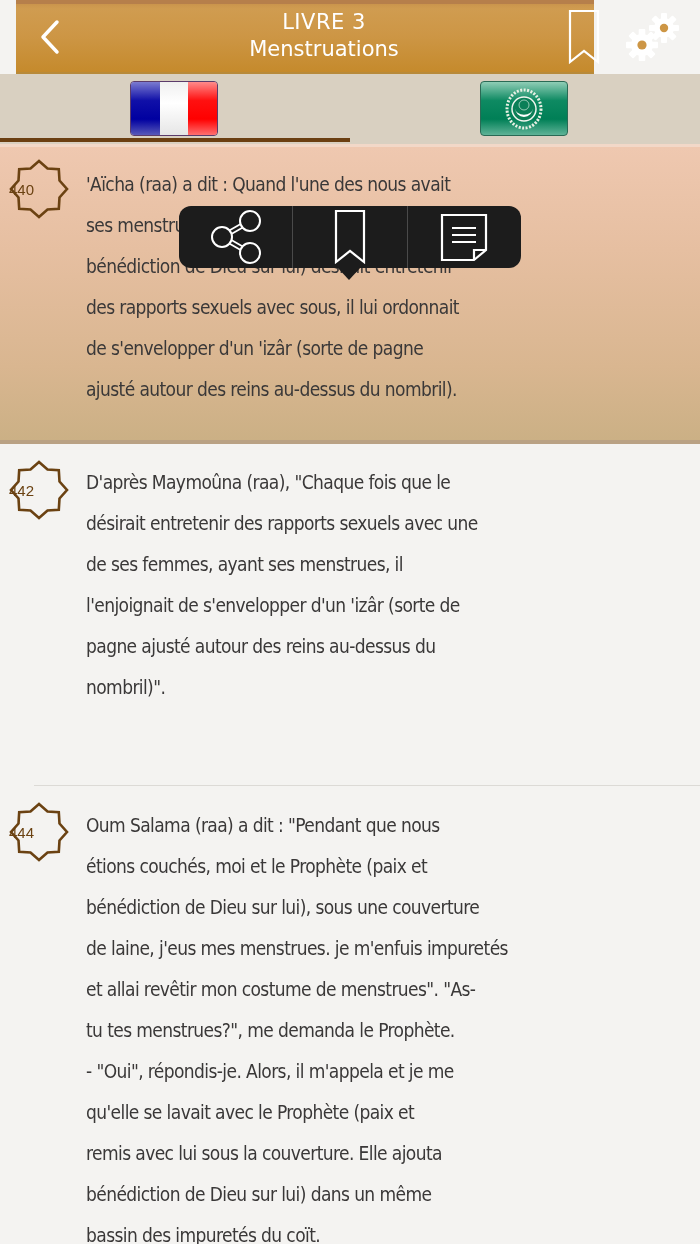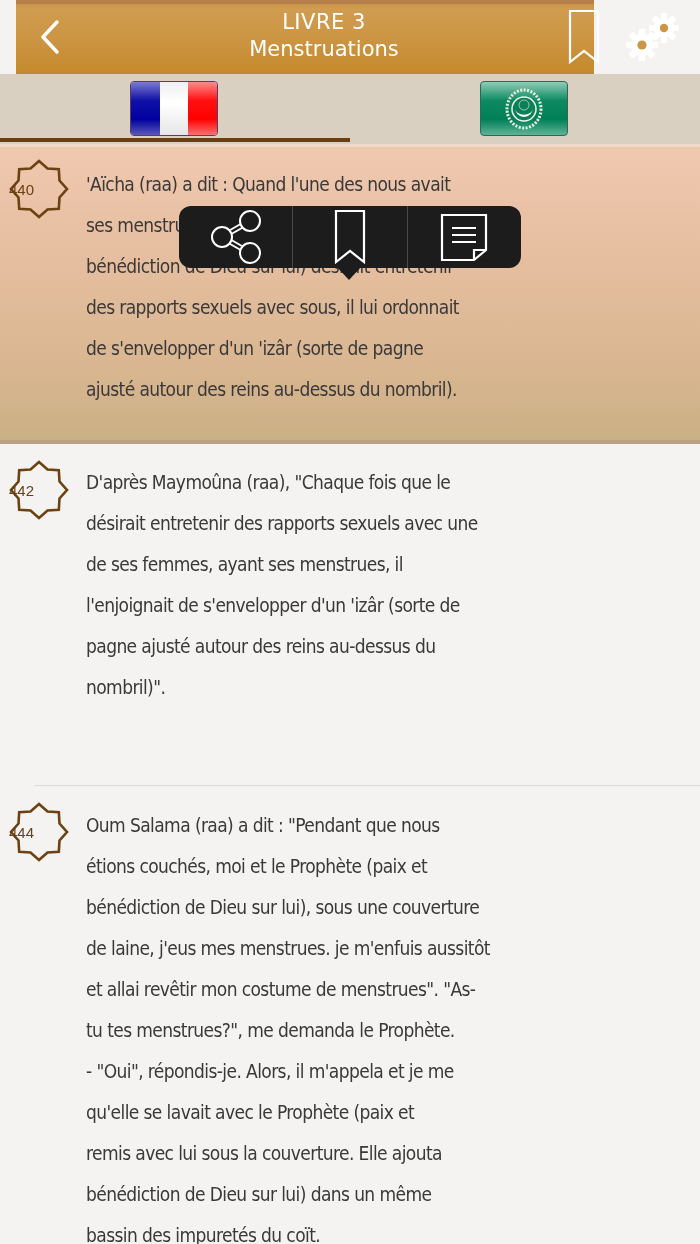--- a/index.html
+++ b/index.html
@@ -212,21 +212,21 @@
     <div class="badge" style="top:16px;">
       <svg width="60" height="60" viewBox="0 0 60 60">
         <polygon points="30,2 38.5,9.5 49.8,10.2 50.5,21.5 58,30 50.5,38.5 49.8,49.8 38.5,50.5 30,58 21.5,50.5 10.2,49.8 9.5,38.5 2,30 9.5,21.5 10.2,10.2 21.5,9.5" fill="none" stroke="#6b4212" stroke-width="2.6" stroke-linejoin="miter"></polygon>
       </svg>
       <span class="badge-num">444</span>
     </div>
     <div class="hadith-text">
       <div>Oum Salama (raa) a dit : "Pendant que nous</div>
       <div>étions couchés, moi et le Prophète (paix et</div>
       <div>bénédiction de Dieu sur lui), sous une couverture</div>
-      <div>de laine, j'eus mes menstrues. je m'enfuis aussitôt</div>
+      <div>de laine, j'eus mes menstrues. je m'enfuis impuretés</div>
       <div>et allai revêtir mon costume de menstrues". "As-</div>
       <div>tu tes menstrues?", me demanda le Prophète.</div>
       <div>- "Oui", répondis-je. Alors, il m'appela et je me</div>
       <div>qu'elle se lavait avec le Prophète (paix et</div>
       <div>remis avec lui sous la couverture. Elle ajouta</div>
       <div>bénédiction de Dieu sur lui) dans un même</div>
       <div>bassin des impuretés du coït.</div>
     </div>
   </div>
 </div>

